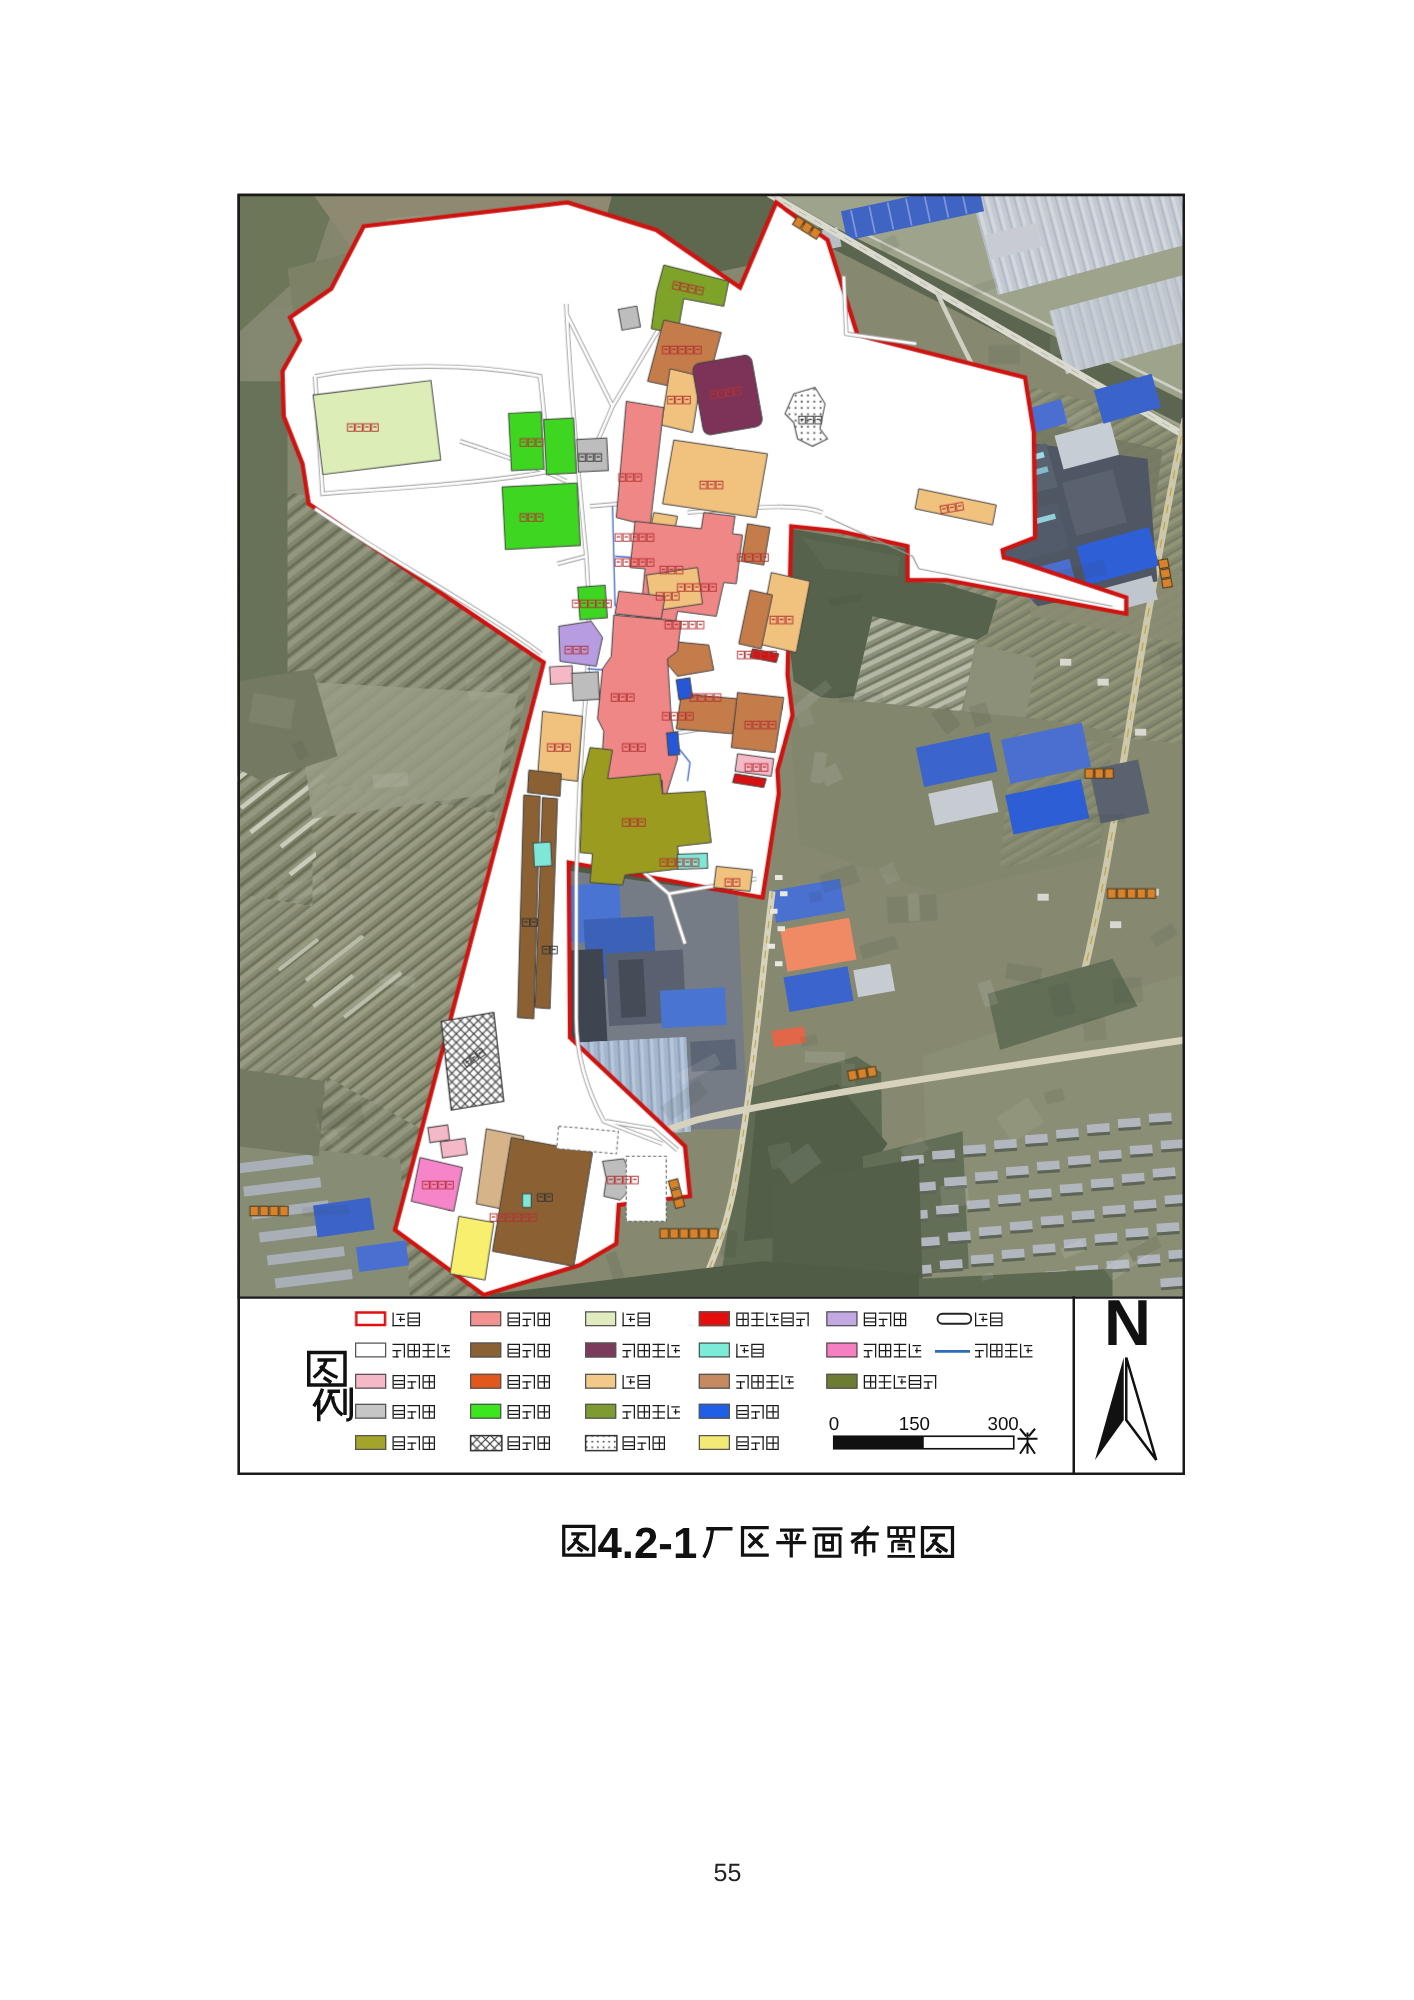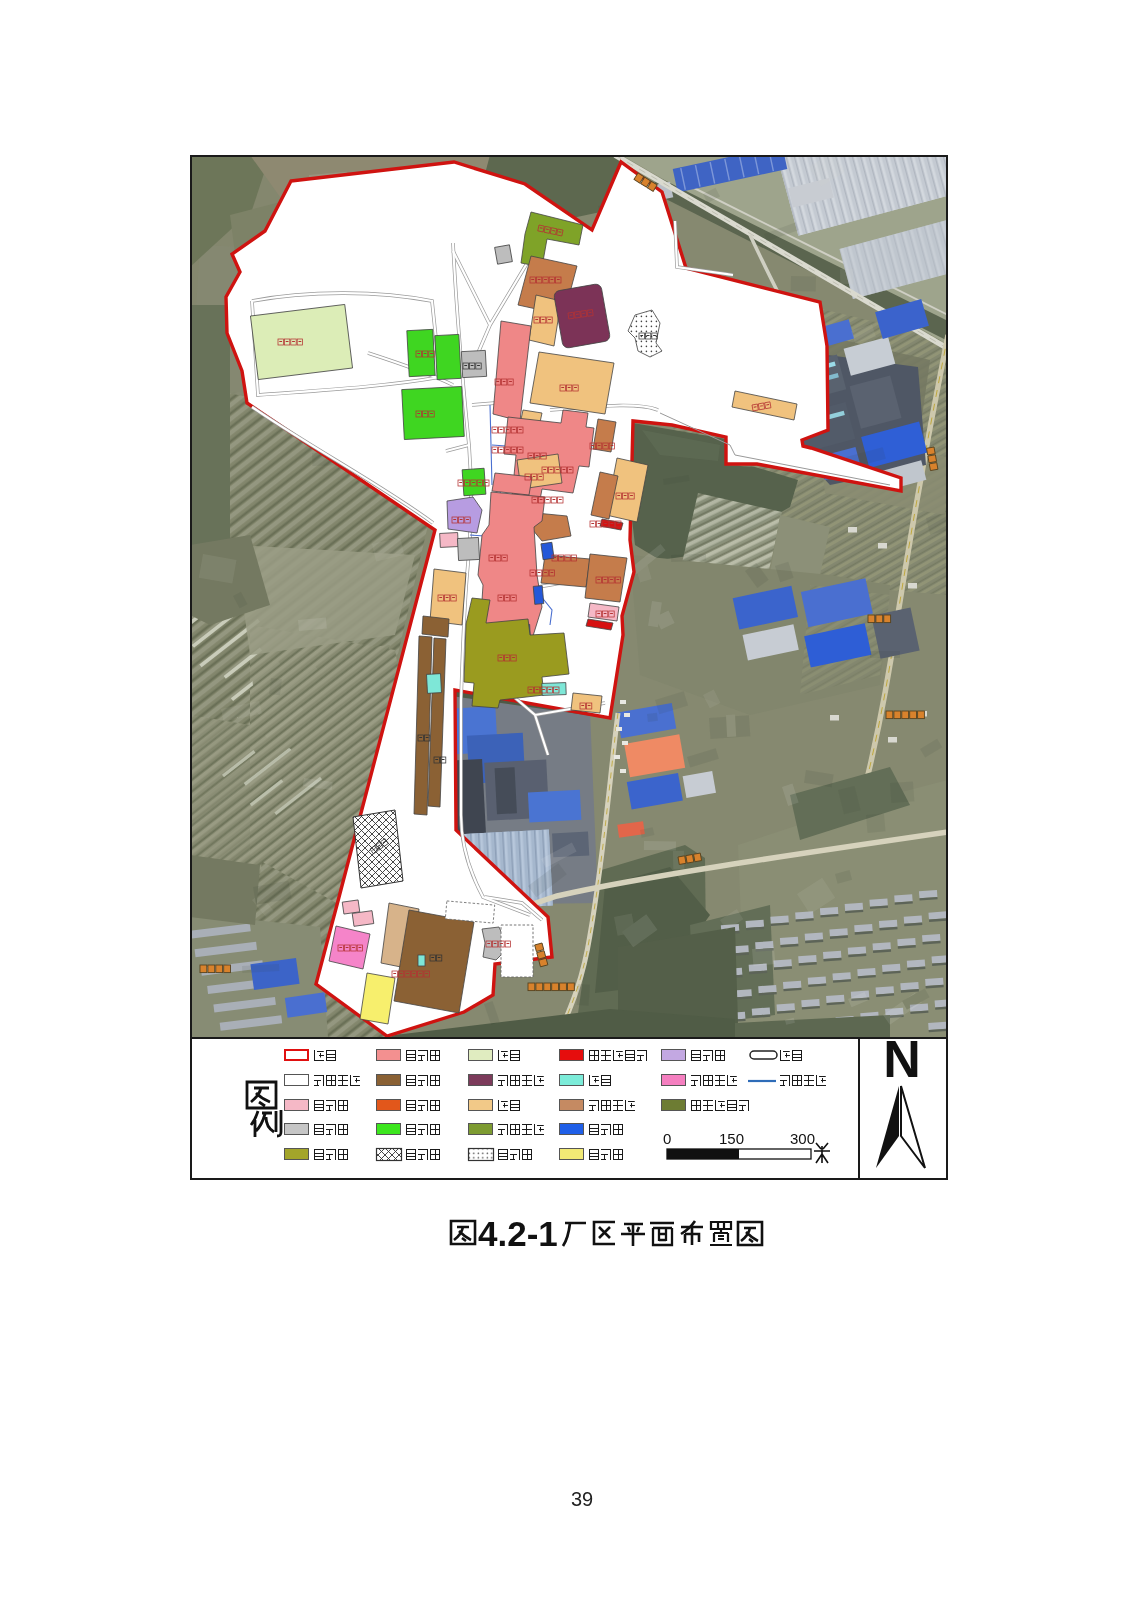--- a/index.html
+++ b/index.html
@@ -1117,12 +1117,12 @@
       <path d="M2,7 h22 M16,1 c-4,6 -9,10 -14,13 M6,14 v9 M6,14 h14 v8 M13,7 v18"></path>
     </g>
     <g transform="translate(261,4) scale(1.0)" stroke="#111" stroke-width="2.2" fill="none">
       <path d="M3,2 h20 v7 h-20 z M10,2 v7 M16,2 v7 M13,9 v4 M6,13 h14 M6,13 v9 M20,13 v9 M10,16 h6 M10,19 h6 M2,25 h22"></path>
     </g>
     <g transform="translate(290,4) scale(1.0)" stroke="#111" stroke-width="2.6" fill="none">
       <path d="M1,2 h24 v23 h-24 z M7,8 h12 M13,8 c-1,5 -5,10 -9,13 M9,12 c4,4 8,7 12,9 M12,19 l4,3"></path>
     </g>
 </svg>
 <div style="position:absolute;left:190px;top:155px;width:758px;height:1025px;border:2px solid #1a1a1a"></div>
-<div style="position:absolute;left:565px;top:1488px;width:34px;text-align:center;font-size:20px;color:#222">39</div>
+<div style="position:absolute;left:565px;top:1488px;width:34px;text-align:center;font-size:20px;color:#222">55</div>
 </body></html>

